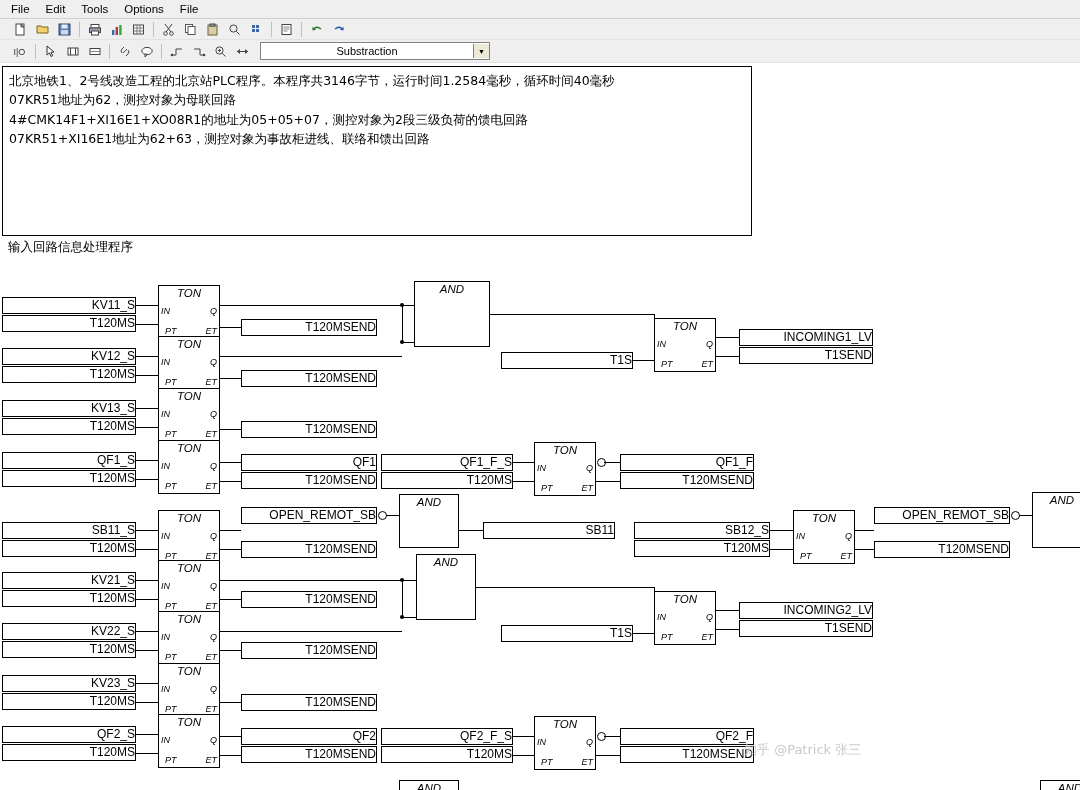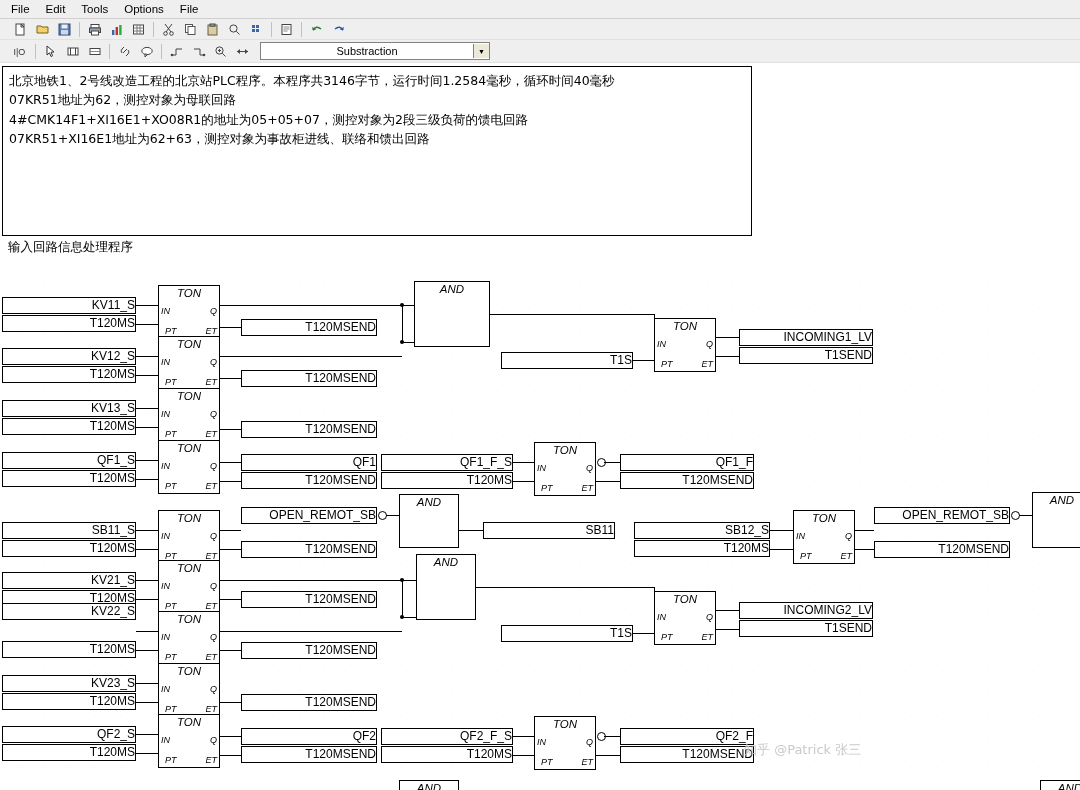--- a/index.html
+++ b/index.html
@@ -444,21 +444,21 @@
   <div class="wire hw" style="left:220px;top:316px;width:196px;"></div>
 
   <div class="blk" style="left:416px;top:290px;width:60px;height:66px;">
     <div class="t">AND</div>
   </div>
   <div class="wire vw" style="left:402px;top:316px;height:37px;"></div>
   <div class="wire hw" style="left:402px;top:353px;width:14px;"></div>
   <div class="dot" style="left:400px;top:314px;"></div>
   <div class="dot" style="left:400px;top:351px;"></div>
 
-  <div class="lbl" style="left:2px;top:339px;width:134px;height:17px;">KV22_S</div>
+  <div class="lbl" style="left:2px;top:359px;width:134px;height:17px;">KV22_S</div>
   <div class="lbl" style="left:2px;top:377px;width:134px;height:17px;">T120MS</div>
   <div class="blk" style="left:158px;top:347px;width:62px;height:54px;">
     <div class="t">TON</div>
     <div class="pin-in" style="top:20px;">IN</div>
     <div class="pin-pt" style="top:40px;">PT</div>
     <div class="pin-q" style="top:20px;">Q</div>
     <div class="pin-et" style="top:40px;">ET</div>
   </div>
   <div class="wire hw" style="left:136px;top:367px;width:22px;"></div>
   <div class="wire hw" style="left:136px;top:386px;width:22px;"></div>

